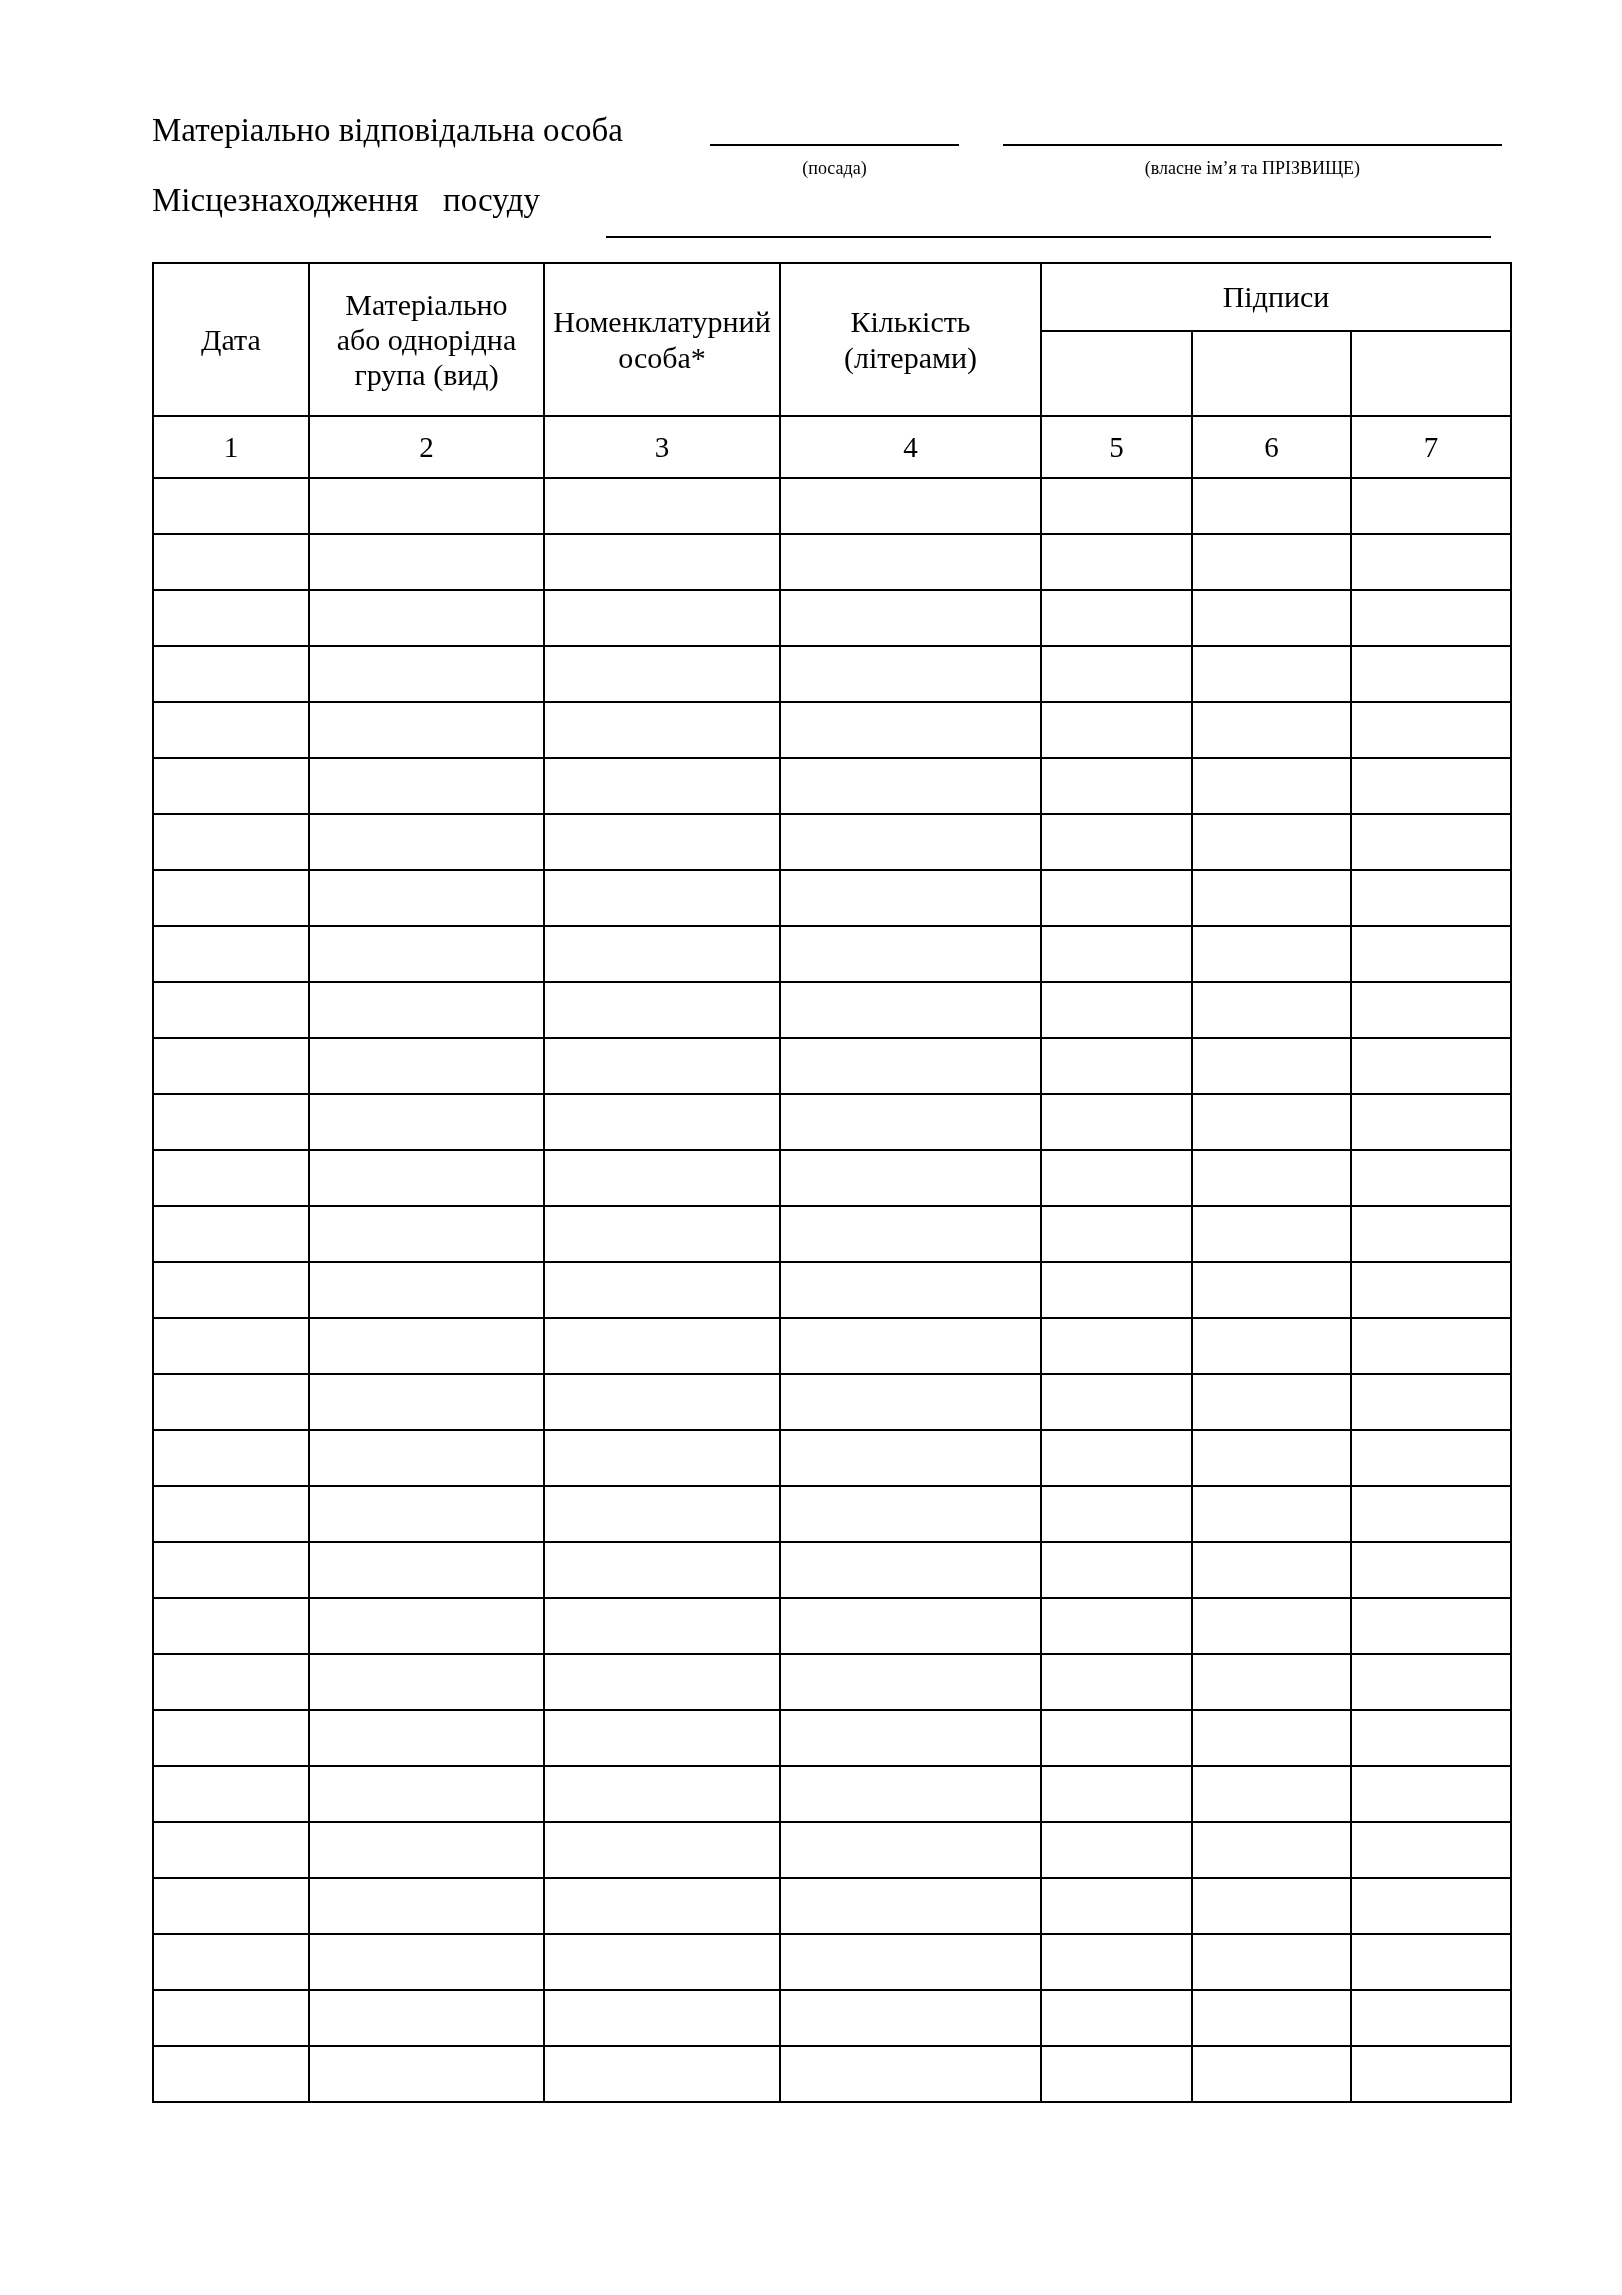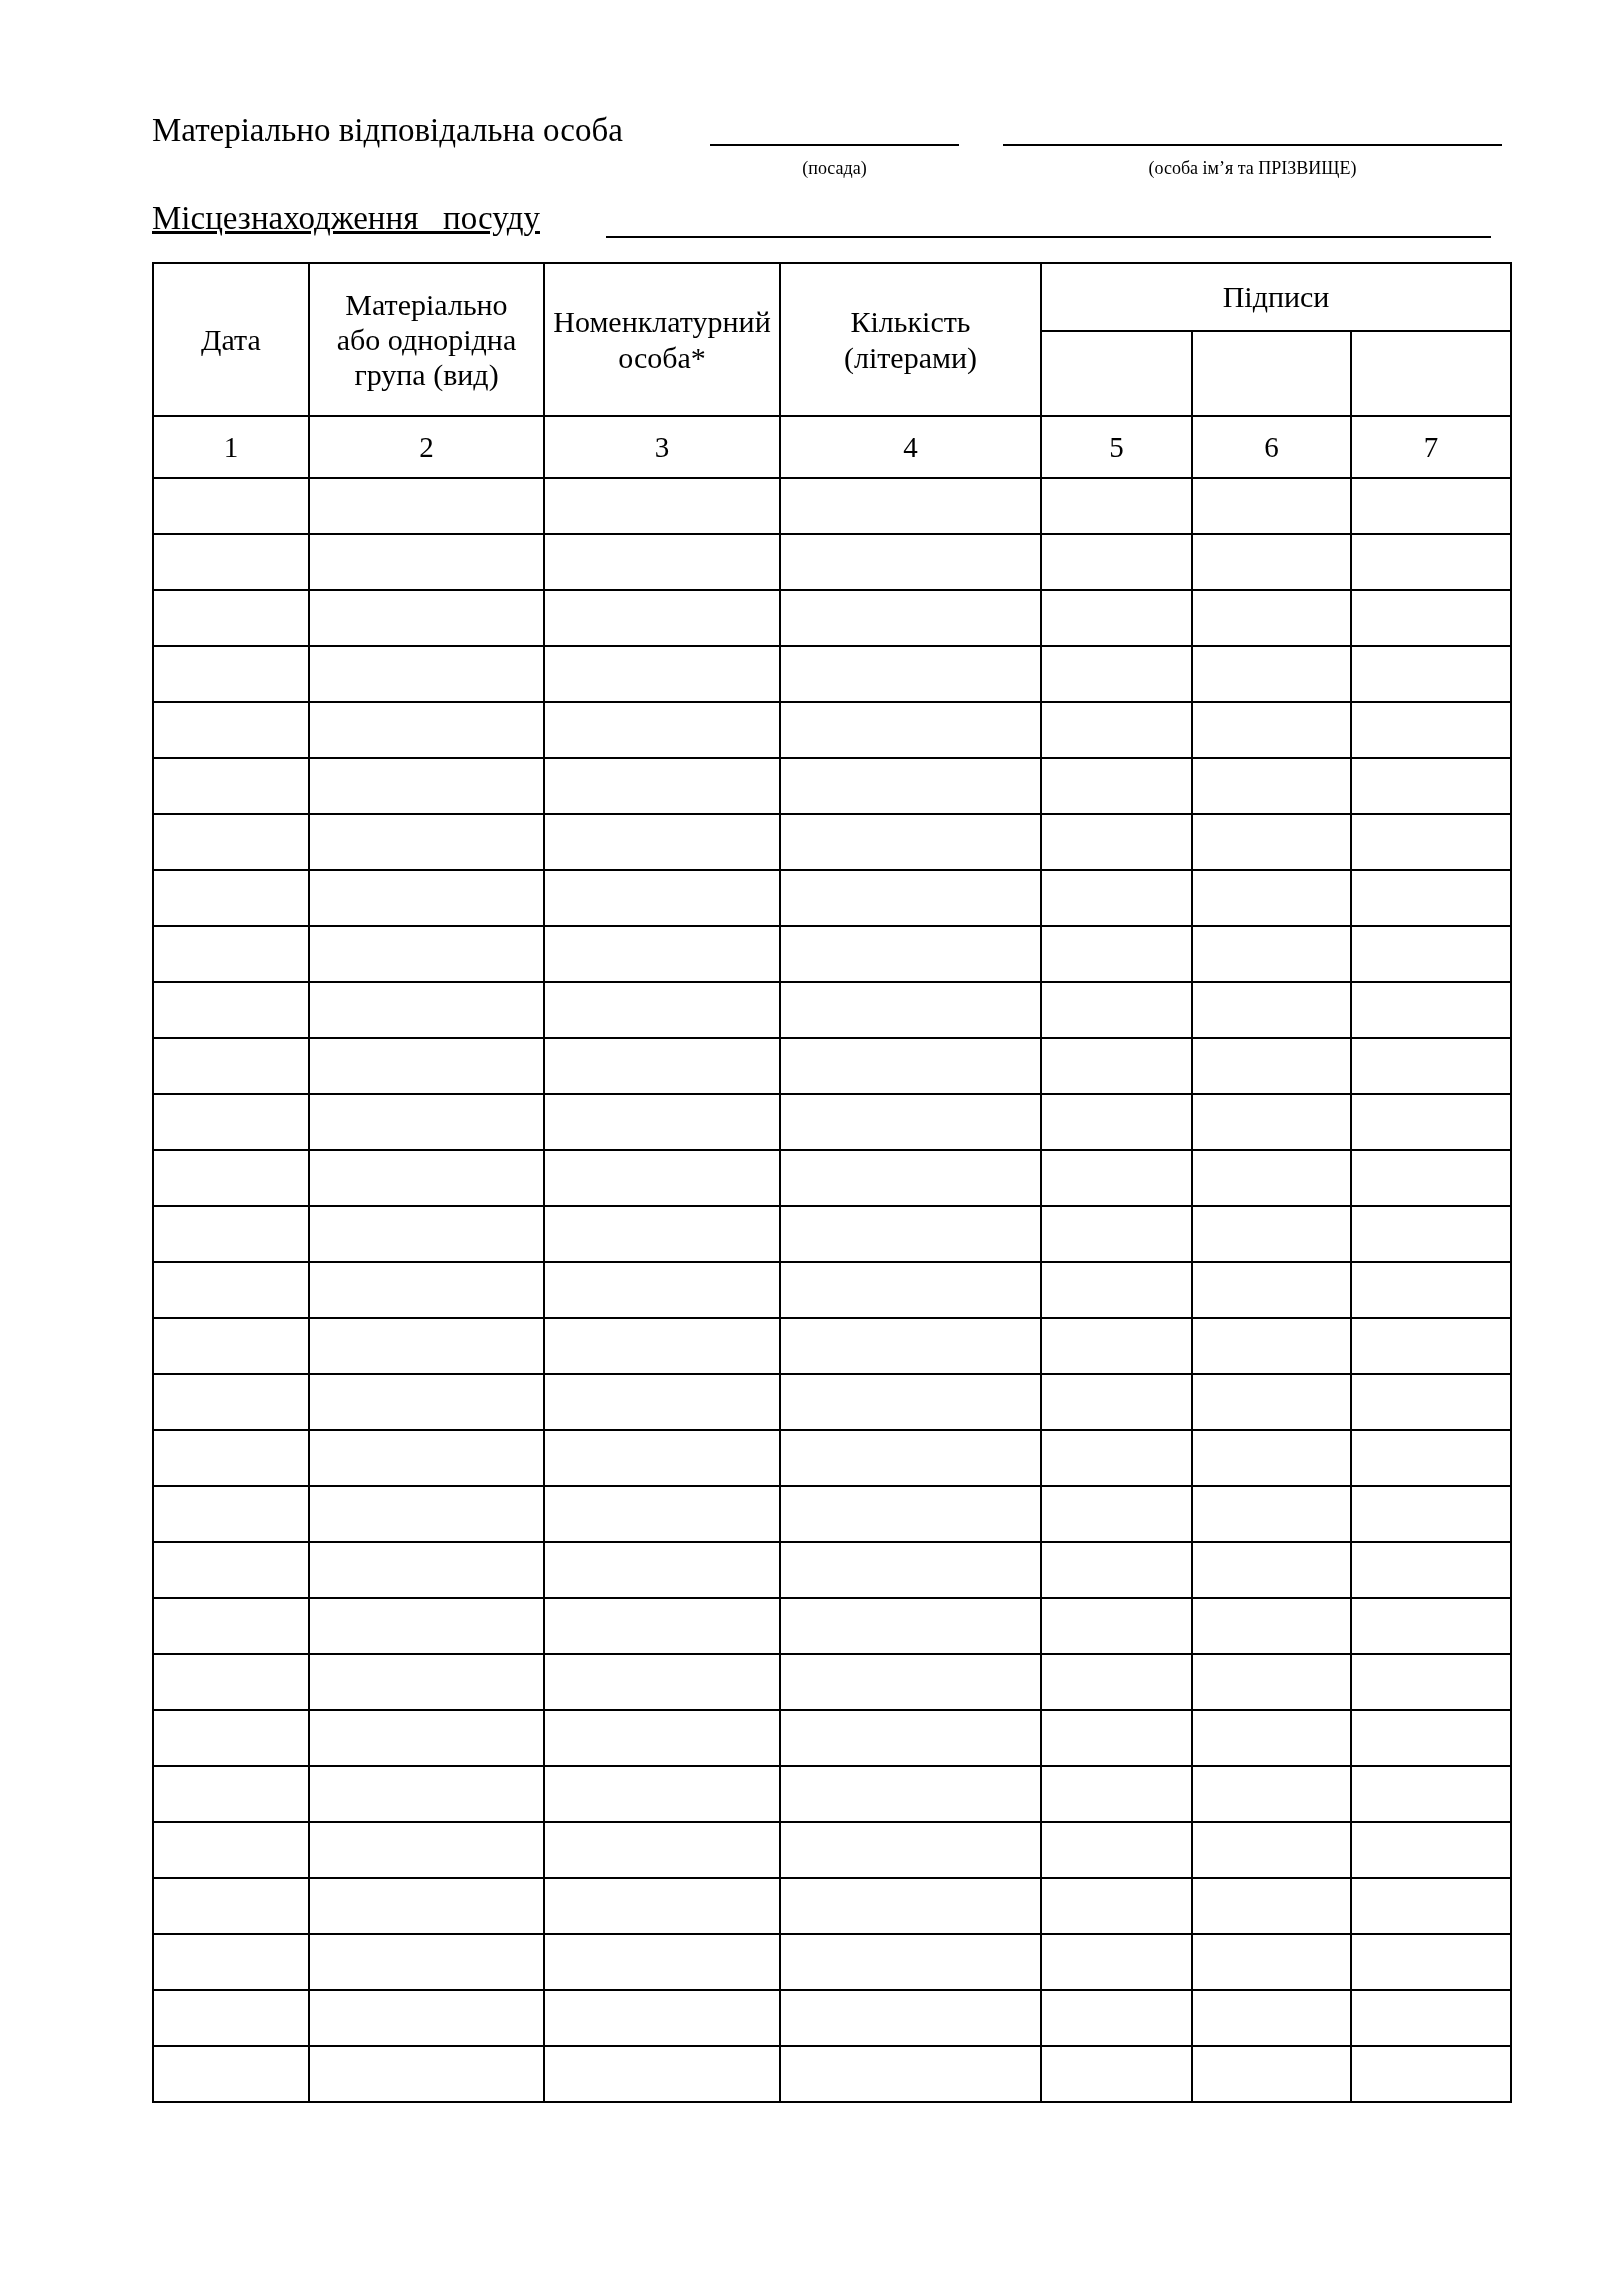--- a/index.html
+++ b/index.html
@@ -66,23 +66,23 @@
 <body>
 
 <div class="abs title" style="left:152px; top:114px;">Матеріально відповідальна особа</div>
 
 <div class="blank-line" style="left:710px; top:144px; width:249px;"></div>
 
 <div class="blank-line" style="left:1003px; top:144px; width:499px;"></div>
 
 <div class="sublabel" style="left:710px; top:159px; width:249px;">(посада)</div>
 
-<div class="sublabel" style="left:1003px; top:159px; width:499px;">(особа ім’я та ПРІЗВИЩЕ)</div>
-
-<div class="abs title" style="left:152px; top:202px;text-decoration:underline;">Місцезнаходження   посуду</div>
+<div class="sublabel" style="left:1003px; top:159px; width:499px;">(власне ім’я та ПРІЗВИЩЕ)</div>
+
+<div class="abs title" style="left:152px; top:184px;">Місцезнаходження   посуду</div>
 
 <div class="blank-line" style="left:606px; top:236px; width:885px;"></div>
 
 <table class="form-table">
   <colgroup>
     <col style="width:156px">
     <col style="width:235px">
     <col style="width:236px">
     <col style="width:261px">
     <col style="width:151px">

